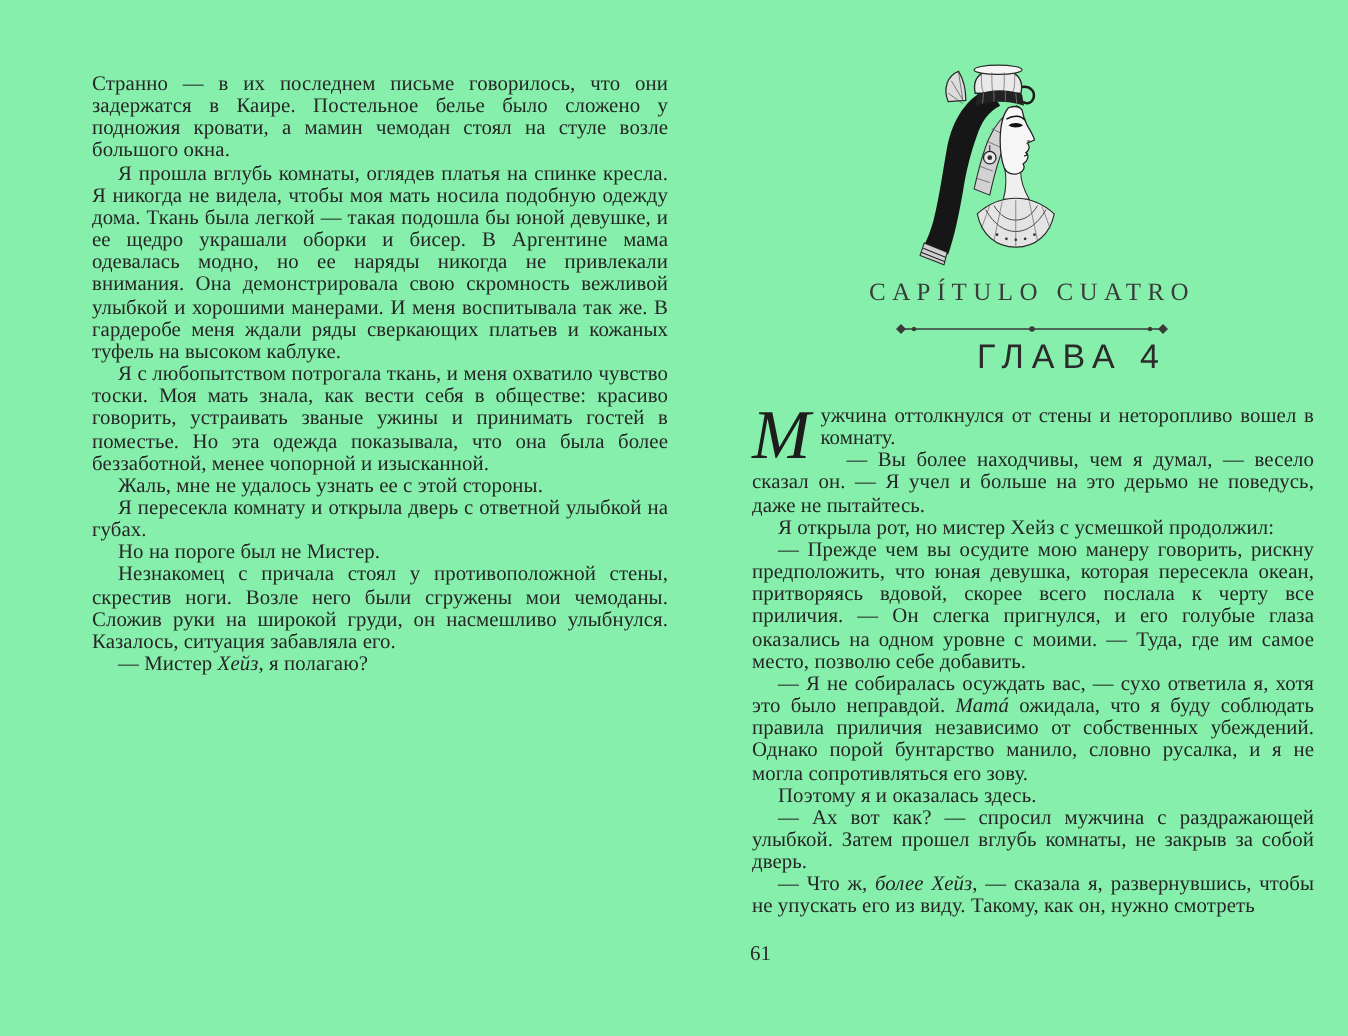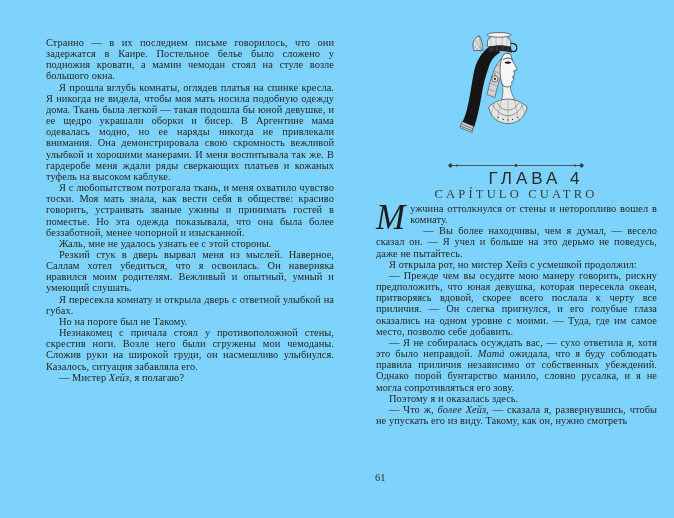--- a/index.html
+++ b/index.html
@@ -1,37 +1,36 @@
 <!DOCTYPE html>
 <html><head>
 <meta charset="utf-8">
 <style>
   * { margin:0; padding:0; box-sizing:border-box; }
   html,body { width:674px; height:518px; }
   body { background:#ffffff; }
   .spread {
     position:relative; width:674px; height:518px; overflow:hidden;
-    background:#7dd3fc; color:#262626;
+    background:#86efac; color:#262626;
     font-family:"Liberation Serif", serif;
   }
   .textcol { position:absolute; text-align:justify; font-size:10.4px; line-height:11.15px; letter-spacing:0.05px; }
   .textcol p { margin:0; }
   .textcol p.indent { text-indent:13px; }
   .textcol em { font-style:italic; }
   #left-text  { left:46px;  top:37px;  width:288px; }
   #right-text { left:376px; top:203px; width:281px; }
   .dropcap {
     float:left; font-style:italic; font-size:35px; line-height:24px;
     padding:3px 5px 0 0; color:#1d1d1d;
   }
   .chapter-label {
     position:absolute; left:375px; top:139px; width:282px; text-align:center;
     font-size:12.5px; letter-spacing:3.2px; color:#3a3a3a;
     font-family:"Liberation Serif", serif;
-    margin-top:48px;
   }
   .divider { position:absolute; left:375px; top:156px; width:282px; text-align:center; }
   .chapter-title {
     position:absolute; left:395px; top:169px; width:282px; text-align:center;
     font-size:17px; letter-spacing:4px; color:#2b2b2b;
     font-family:"Liberation Sans", sans-serif;
   }
   .pagenum {
     position:absolute; left:375px; top:472px; width:282px; text-align:left;
     font-size:10.5px; color:#2a2a2a;
@@ -41,23 +40,22 @@
 </head>
 <body>
 
 <div class="spread">
 
   <div class="textcol" id="left-text">
       <p><span>Странно — в их последнем письме говорилось, что они задержатся в Каире. Постельное белье было сложено у подножия кровати, а мамин чемодан стоял на стуле возле большого окна.</span></p>
       <p class="indent"><span>Я прошла вглубь комнаты, оглядев платья на спинке кресла. Я никогда не видела, чтобы моя мать носила подобную одежду дома. Ткань была легкой — такая подошла бы юной девушке, и ее щедро украшали оборки и бисер. В Аргентине мама одевалась модно, но ее наряды никогда не привлекали внимания. Она демонстрировала свою скромность вежливой улыбкой и хорошими манерами. И меня воспитывала так же. В гардеробе меня ждали ряды сверкающих платьев и кожаных туфель на высоком каблуке.</span></p>
       <p class="indent"><span>Я с любопытством потрогала ткань, и меня охватило чувство тоски. Моя мать знала, как вести себя в обществе: красиво говорить, устраивать званые ужины и принимать гостей в поместье. Но эта одежда показывала, что она была более беззаботной, менее чопорной и изысканной.</span></p>
       <p class="indent"><span>Жаль, мне не удалось узнать ее с этой стороны.</span></p>
-      <p class="indent"><span>Резкий стук в дверь вырвал меня из мыслей. Наверное, Саллам хотел убедиться, что я освоилась. Он наверняка нравился моим родителям. Вежливый и опытный, умный и умеющий слушать.</span></p>
       <p class="indent"><span>Я пересекла комнату и открыла дверь с ответной улыбкой на губах.</span></p>
-      <p class="indent"><span>Но на пороге был не Такому.</span></p>
+      <p class="indent"><span>Но на пороге был не Мистер.</span></p>
       <p class="indent"><span>Незнакомец с причала стоял у противоположной стены, скрестив ноги. Возле него были сгружены мои чемоданы. Сложив руки на широкой груди, он насмешливо улыбнулся. Казалось, ситуация забавляла его.</span></p>
       <p class="indent"><span>— Мистер </span><em>Хейз</em><span>, я полагаю?</span></p>
     </div>
 
   <svg id="illustration" viewBox="0 0 152 200" aria-hidden="true">
 
     <g>
       <path d="M30,38 C25,26 29,13 40,9 C45,17 47,28 47,37 Z" fill="#dcdcdc" stroke="#2a2a2a" stroke-width="1.2"></path>
       <path d="M40,10 L44,36 M33,18 L45,38 M30,30 L44,40" stroke="#555" stroke-width="0.7" fill="none"></path>
     </g>
@@ -132,18 +130,19 @@
 
   <div class="chapter-title">ГЛАВА 4</div>
 
   <div class="textcol" id="right-text">
       <p><span class="dropcap">М</span><span>ужчина оттолкнулся от стены и неторопливо вошел в комнату.</span></p>
       <p class="indent"><span>— Вы более находчивы, чем я думал, — весело сказал он. — Я учел и больше на это дерьмо не поведусь, даже не пытайтесь.</span></p>
       <p class="indent"><span>Я открыла рот, но мистер Хейз с усмешкой продолжил:</span></p>
       <p class="indent"><span>— Прежде чем вы осудите мою манеру говорить, рискну предположить, что юная девушка, которая пересекла океан, притворяясь вдовой, скорее всего послала к черту все приличия. — Он слегка пригнулся, и его голубые глаза оказались на одном уровне с моими. — Туда, где им самое место, позволю себе добавить.</span></p>
       <p class="indent"><span>— Я не собиралась осуждать вас, — сухо ответила я, хотя это было неправдой. </span><em>Mamá</em><span> ожидала, что я буду соблюдать правила приличия независимо от собственных убеждений. Однако порой бунтарство манило, словно русалка, и я не могла сопротивляться его зову.</span></p>
       <p class="indent"><span>Поэтому я и оказалась здесь.</span></p>
+      <p class="indent"><span>— Ах вот как? — спросил мужчина с раздражающей улыбкой. Затем прошел вглубь комнаты, не закрыв за собой дверь.</span></p>
       <p class="indent"><span>— Что ж, </span><em>более Хейз</em><span>, — сказала я, развернувшись, чтобы не упускать его из виду. Такому, как он, нужно смотреть</span></p>
     </div>
 
   <div class="pagenum">61</div>
 
 </div>
 
 </body></html>

